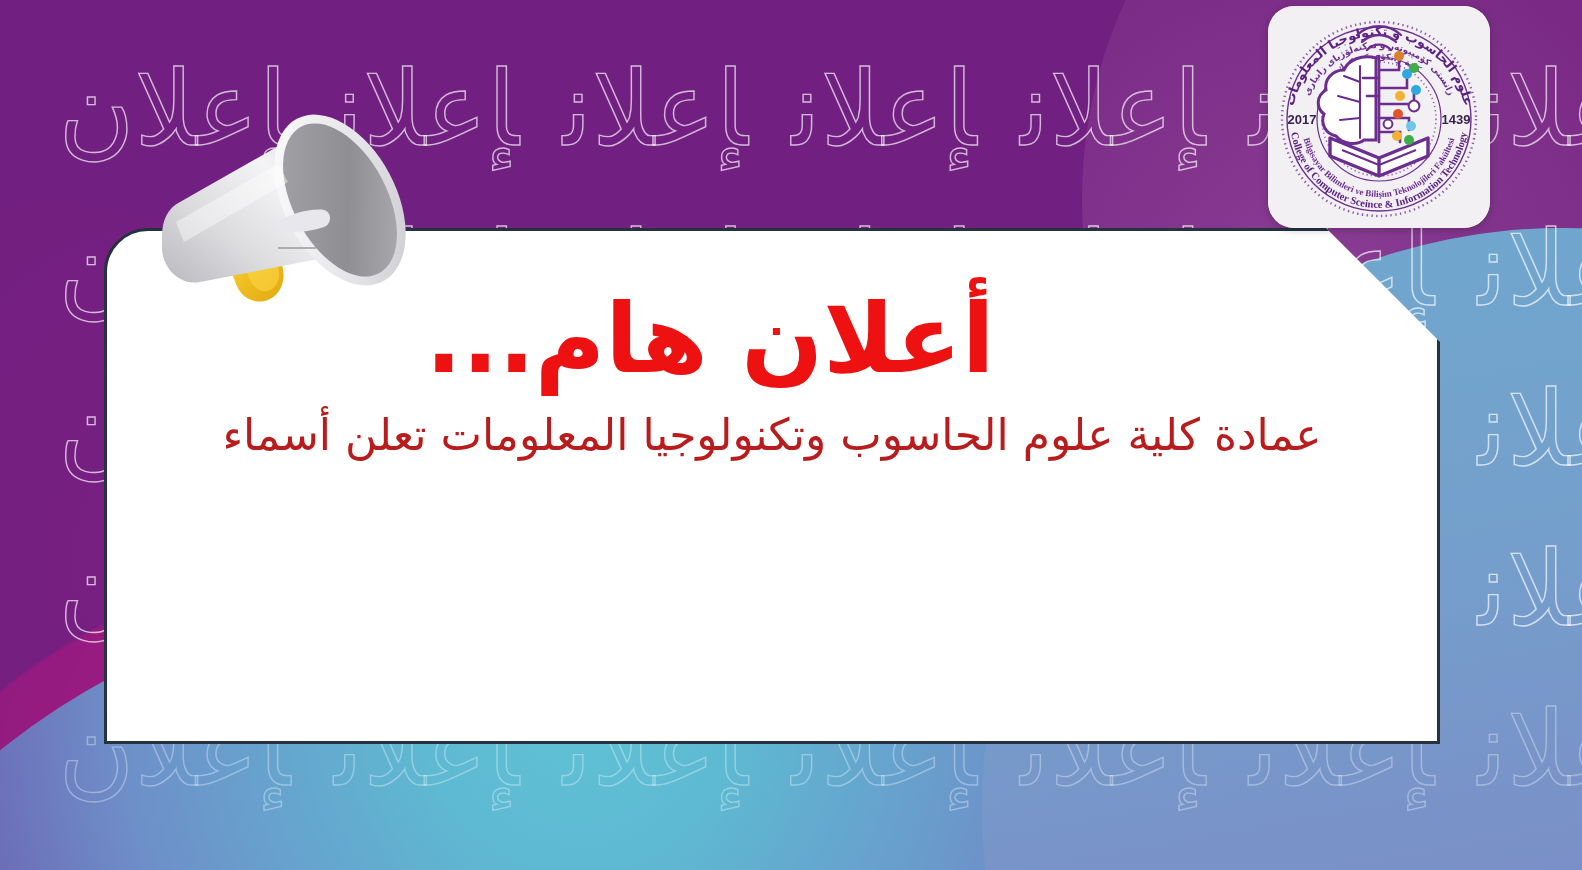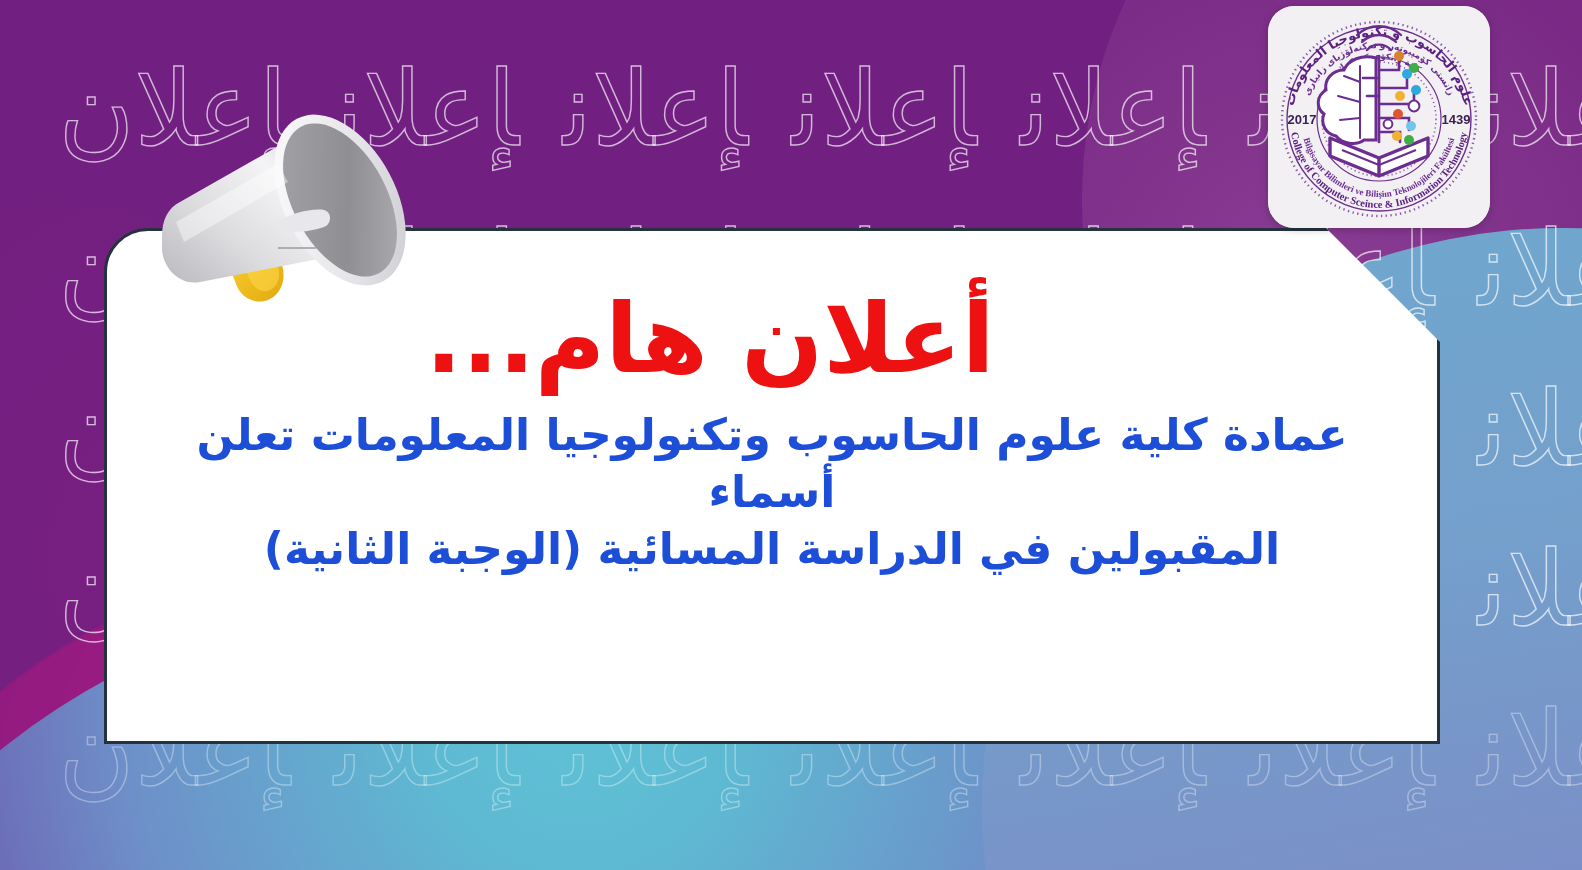--- a/index.html
+++ b/index.html
@@ -137,23 +137,23 @@
     letter-spacing: 0px;
     text-align: center;
     align-self: center;
     margin: 6px 0 10px 0;
     transform: translateX(-62px);
     white-space: nowrap;
   }
 
   .body-text {
     direction: rtl;
-    color: #1d4ed8;
+    color: #b91c1c;
     font-family: "DejaVu Sans", "Liberation Sans", sans-serif;
-    font-weight: 700;
+    font-weight: 400;
     font-size: 44px;
     line-height: 1.30;
     text-align: center;
     width: 100%;
     max-width: 1250px;
     margin-top: 6px;
   }
   .body-text .bl { display: block; }
 
   
@@ -208,21 +208,20 @@
     <div class="wm-row faint" style="top:688px;">
       <span>إعلان</span><span>إعلان</span><span>إعلان</span><span>إعلان</span><span>إعلان</span><span>إعلان</span><span>إعلان</span>
     </div>
   </div>
 
   <div class="card">
     <div class="card-inner">
       <div class="headline">أعلان هام...</div>
       <div class="body-text">
         <span class="bl">عمادة كلية علوم الحاسوب وتكنولوجيا المعلومات تعلن أسماء</span>
-        <span class="bl">المقبولين في الدراسة المسائية (الوجبة الثانية)</span>
       </div>
     </div>
   </div>
 
   <div class="megaphone">
     <svg viewBox="0 0 300 230" xmlns="http://www.w3.org/2000/svg">
       <defs>
         <linearGradient id="gBody" x1="0" y1="1" x2="1" y2="0">
           <stop offset="0%" stop-color="#B9B9BE"></stop>
           <stop offset="35%" stop-color="#DCDCDF"></stop>

